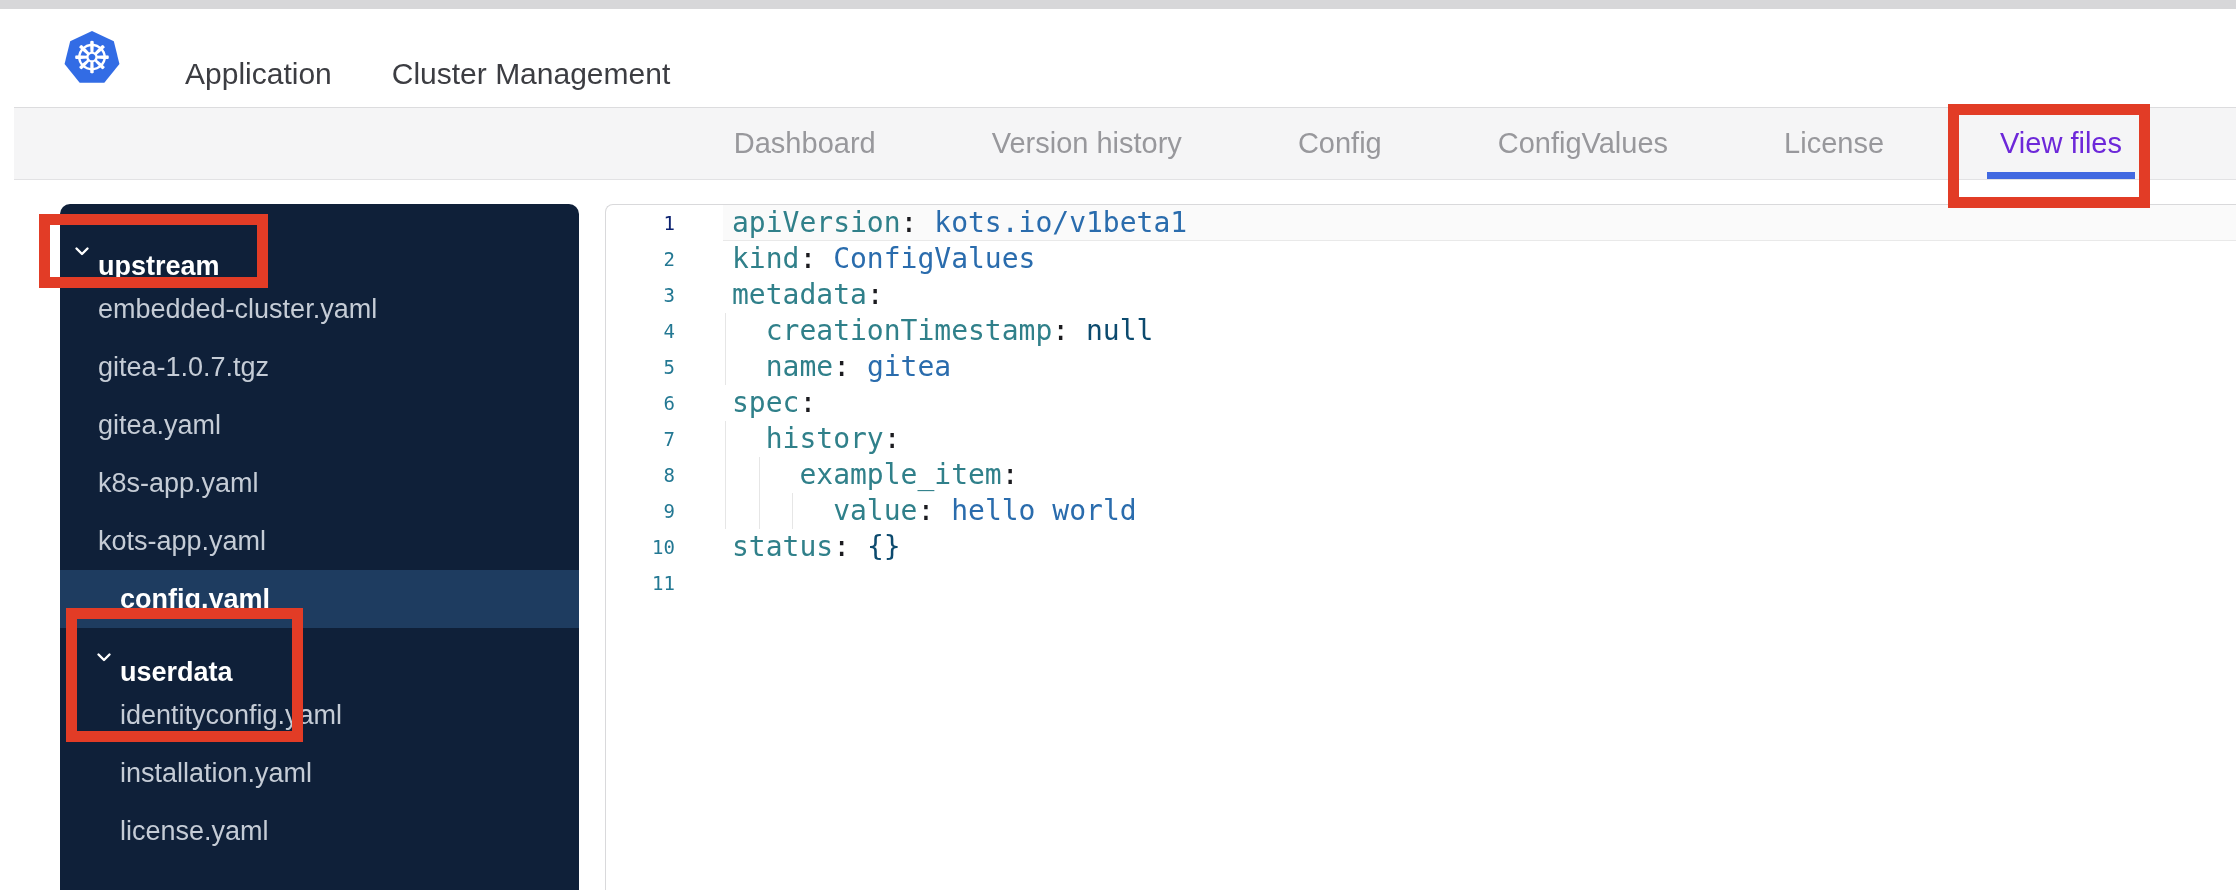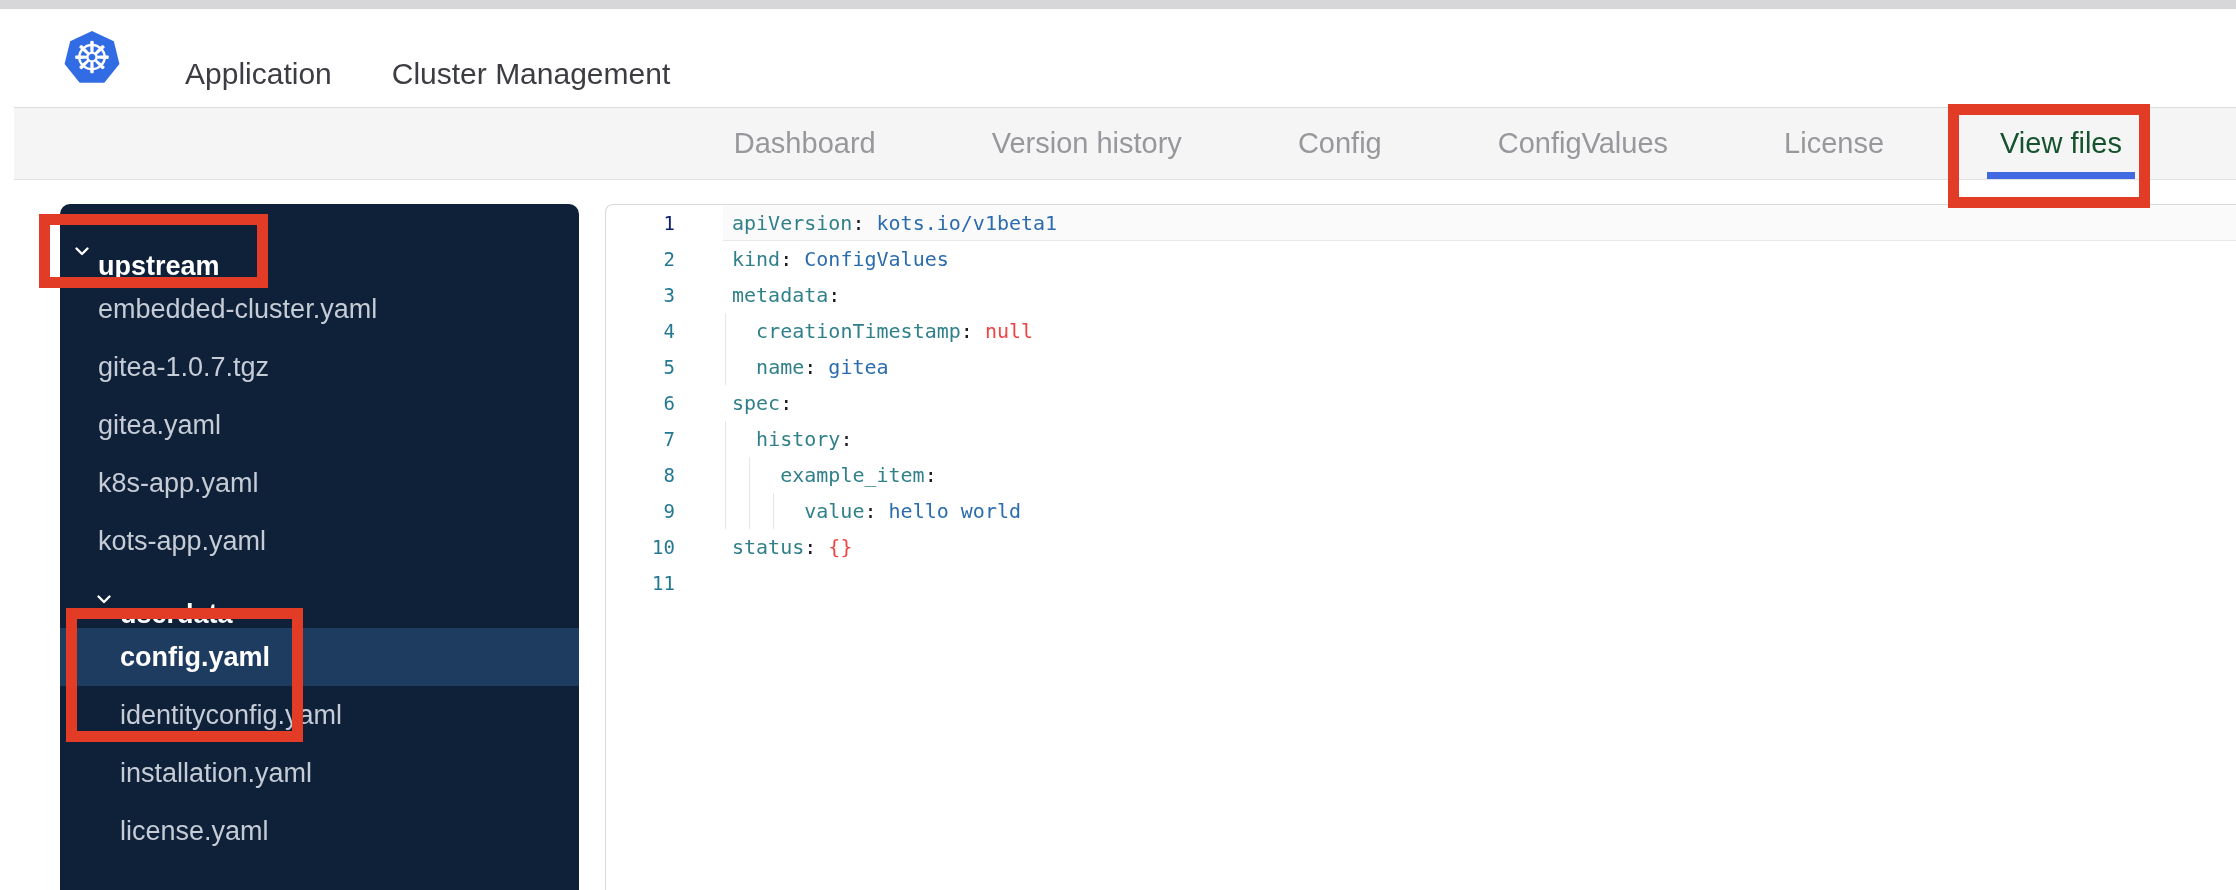--- a/index.html
+++ b/index.html
@@ -23,21 +23,21 @@
   .htab-label{font-size:30px;color:#3c3d42;}
   .htab-underline{position:absolute;left:0;right:0;bottom:1px;height:7px;background:#4169e1;}
   
   .subnav{
     position:absolute;left:0;top:107px;width:2236px;height:73px;background:#f5f5f6;
     border-top:1px solid #dcdcde;border-bottom:1px solid #e2e2e4;box-sizing:border-box;
     display:flex;justify-content:flex-end;align-items:stretch;gap:116px;padding-right:128px;margin-left:14px;
   }
   .stab{position:relative;display:flex;align-items:center;cursor:pointer;}
   .stab-label{font-size:29px;color:#98989c;}
-  .stab.active .stab-label{color:#14532d;}
+  .stab.active .stab-label{color:#6d28d9;}
   .stab-underline{position:absolute;left:-13px;right:-13px;bottom:0;height:7px;background:#4169e1;}
   
   .sidebar{
     position:absolute;left:60px;top:204px;width:519px;bottom:0;
     background:#0f2039;border-radius:10px 10px 0 0;padding-top:18px;box-sizing:border-box;
     overflow:hidden;
   }
   .tree-row{height:58px;display:flex;align-items:center;cursor:pointer;box-sizing:border-box;}
   .tree-row.selected{background:#1e3c60;}
   .tree-row .chevron{width:20px;height:20px;margin-right:6px;flex:0 0 auto;display:flex;align-items:center;}
@@ -49,27 +49,27 @@
     position:absolute;left:605px;top:204px;right:0;bottom:0;background:#ffffff;
     border:1px solid #d9d9db;border-right:none;border-bottom:none;border-radius:8px 0 0 0;
     box-sizing:border-box;overflow:hidden;
   }
   .code-row{display:flex;height:36px;line-height:36px;font-family:"DejaVu Sans Mono",monospace;}
   .ln{
     flex:0 0 117px;box-sizing:border-box;text-align:right;padding-right:48px;
     font-size:19px;color:#237893;user-select:none;
   }
   .code-row.active .ln{color:#0b216f;}
-  .code{flex:1;position:relative;white-space:pre;font-size:20px;padding-left:9px;color:#1b1b1f;}
+  .code{flex:1;position:relative;white-space:pre;font-size:28px;padding-left:9px;color:#1b1b1f;}
   .code-row.active .code{background:#fafafa;border-bottom:1px solid #e9e9e9;box-sizing:border-box;}
   .guide{position:absolute;top:0;bottom:0;width:1px;background:#e6e6e6;}
   .tk-key{color:#30808a;}
   .tk-punc{color:#1b1b1f;}
   .tk-str{color:#2a6cad;}
-  .tk-kw{color:#ef4444;}
+  .tk-kw{color:#0c4a6e;}
   .tk-plain{color:#1b1b1f;}
   
   .anno{position:absolute;border:11px solid #e23c26;box-sizing:border-box;pointer-events:none;}
   .anno-view-files{left:1948px;top:104px;width:202px;height:104px;}
   .anno-upstream{left:39px;top:214px;width:229px;height:74px;}
   .anno-userdata{left:66px;top:608px;width:237px;height:134px;}
 </style>
 </head>
 <body>
 
@@ -129,31 +129,31 @@
     </div>
     <div class="tree-row file" style="padding-left: 38px;">
       <span class="tree-label">gitea.yaml</span>
     </div>
     <div class="tree-row file" style="padding-left: 38px;">
       <span class="tree-label">k8s-app.yaml</span>
     </div>
     <div class="tree-row file" style="padding-left: 38px;">
       <span class="tree-label">kots-app.yaml</span>
     </div>
+    <div class="tree-row file selected" style="padding-left: 60px;">
+      <span class="tree-label">config.yaml</span>
+    </div>
     <div class="tree-row folder" style="padding-left: 34px;">
       <span class="chevron">
         <svg width="20" height="20" viewBox="0 0 20 20">
           <path d="M4.5 7.5 L10 13 L15.5 7.5" fill="none" stroke="#ffffff" stroke-width="2.4" stroke-linecap="round" stroke-linejoin="round"></path>
         </svg>
       </span>
       <span class="tree-label">userdata</span>
     </div>
-    <div class="tree-row file selected" style="padding-left: 60px;">
-      <span class="tree-label">config.yaml</span>
-    </div>
     <div class="tree-row file" style="padding-left: 60px;">
       <span class="tree-label">identityconfig.yaml</span>
     </div>
     <div class="tree-row file" style="padding-left: 60px;">
       <span class="tree-label">installation.yaml</span>
     </div>
     <div class="tree-row file" style="padding-left: 60px;">
       <span class="tree-label">license.yaml</span>
     </div>
   </aside>

